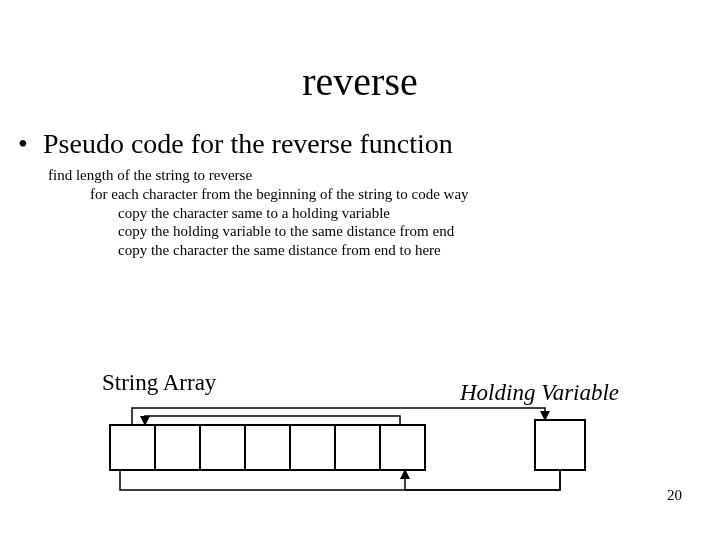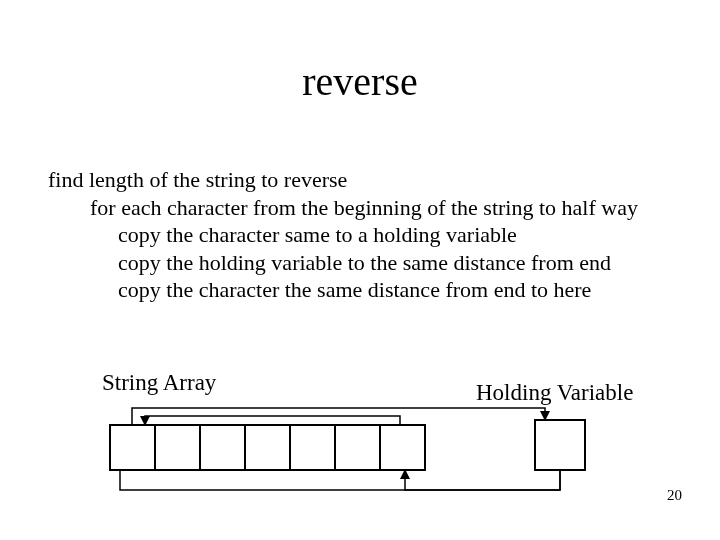--- a/index.html
+++ b/index.html
@@ -32,36 +32,37 @@
     font-size: 28px;
   }
   .bullet-dot {
     display: inline-block;
     width: 18px;
   }
   .pseudo {
     position: absolute;
     top: 166px;
     left: 48px;
-    font-size: 22px;
+    font-size: 15px;
     line-height: 1.25;
   }
   .ind1 { margin-left: 42px; }
   .ind2 { margin-left: 70px; }
   .label-array {
     position: absolute;
     top: 370px;
     left: 102px;
     font-size: 23px;
   }
   .label-holding {
     position: absolute;
     top: 380px;
-    left: 476px;
+    left: 460px;
     font-size: 23px;
+    font-style: italic;
   }
   .page-number {
     position: absolute;
     bottom: 36px;
     right: 38px;
     font-size: 15px;
   }
 
   
   .diagram {
@@ -73,24 +74,28 @@
     pointer-events: none;
   }
 </style>
 </head>
 <body>
 
 <div class="slide">
 
   <div class="title">reverse</div>
 
+  <div class="bullet-row">
+    <span class="bullet-dot">•</span>
+    <span>Pseudo code for the reverse function</span>
+  </div>
 
   <div class="pseudo">
     <div>find length of the string to reverse</div>
-    <div class="ind1">for each character from the beginning of the string to half way</div>
+    <div class="ind1">for each character from the beginning of the string to code way</div>
     <div class="ind2">copy the character same to a holding variable</div>
     <div class="ind2">copy the holding variable to the same distance from end</div>
     <div class="ind2">copy the character the same distance from end to here</div>
   </div>
 
   <div class="label-array">String Array</div>
   <div class="label-holding">Holding Variable</div>
 
   <svg class="diagram" viewBox="0 0 720 540">
 

